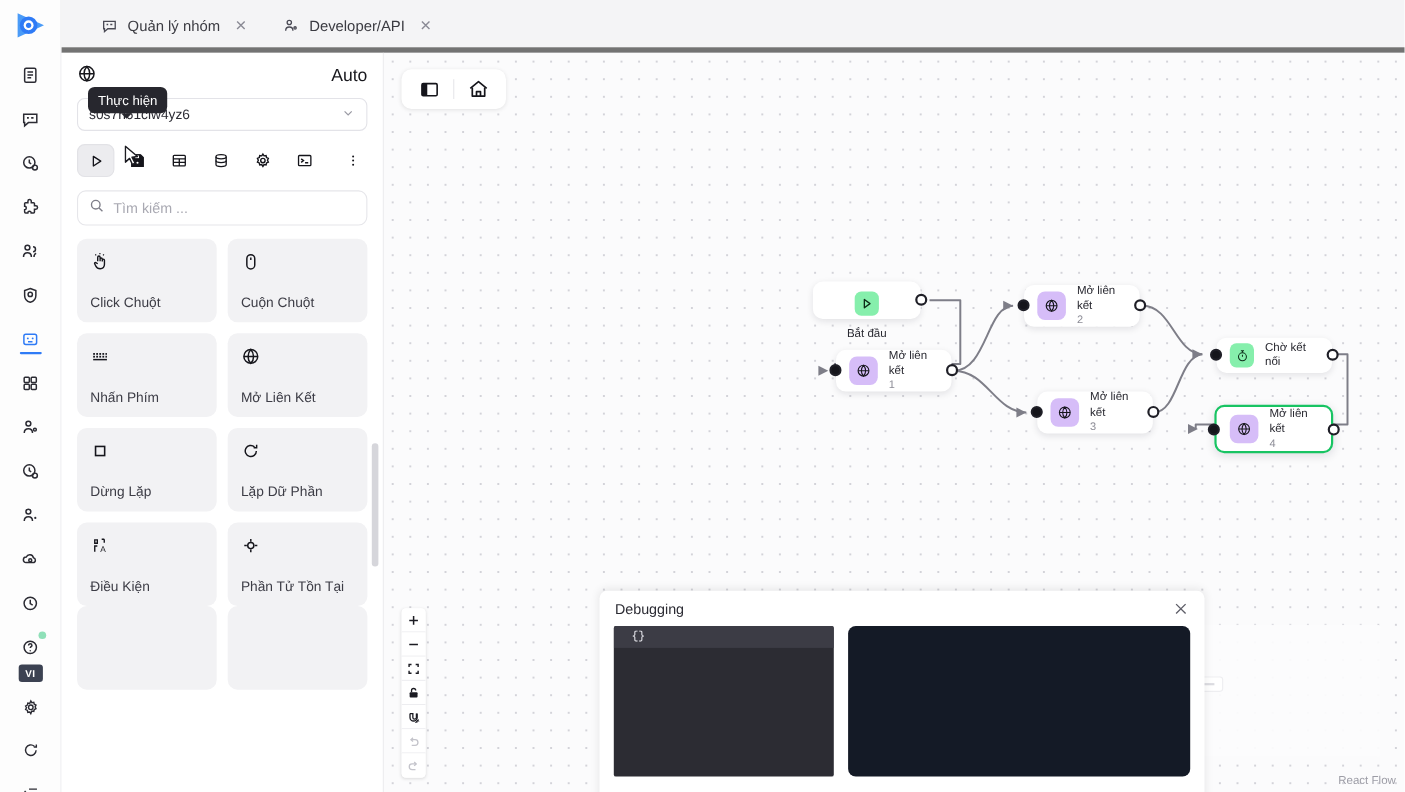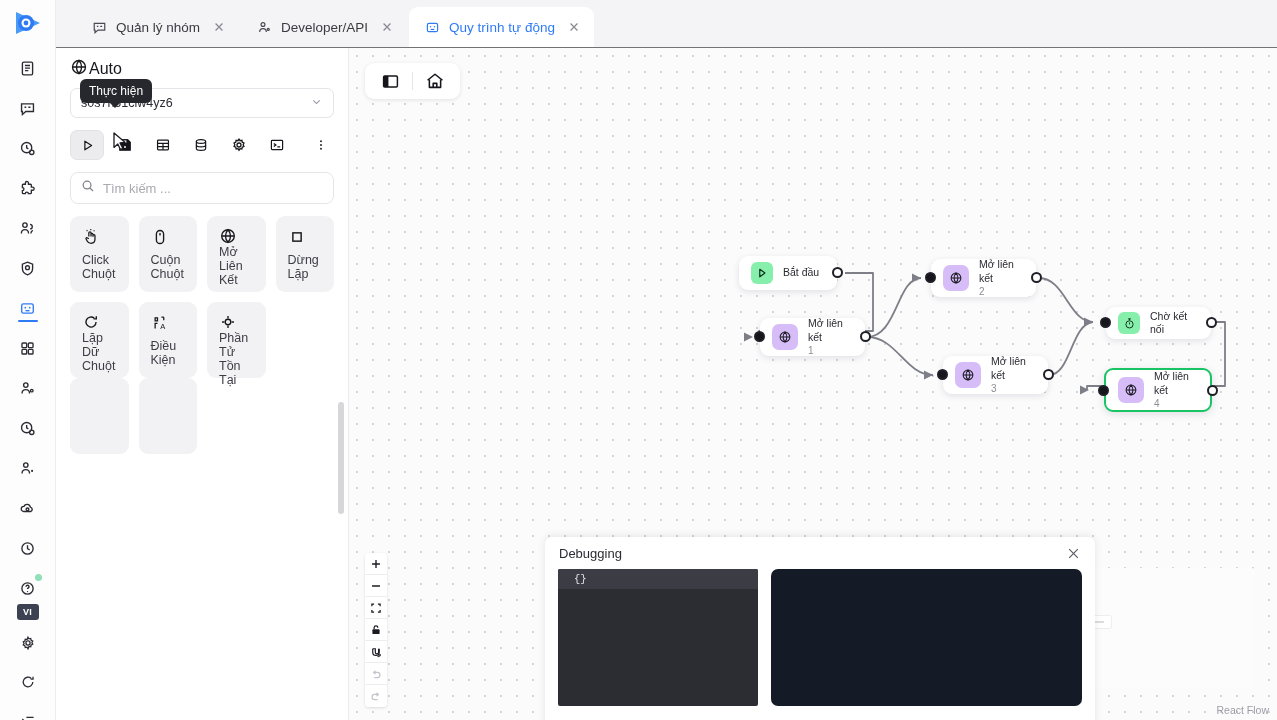--- a/index.html
+++ b/index.html
@@ -35,42 +35,42 @@
   .lang-chip {
     width:22px; height:16px; border-radius:3px; background:#3c4252; color:#fff;
     font-size:9px; font-weight:bold; display:flex; align-items:center; justify-content:center;
     letter-spacing:.3px;
   }
 
   
   .tabbar {
     position:absolute; left:56px; top:0; width:1221px; height:48px;
     background:#f4f4f6; display:flex; align-items:flex-end; padding-left:20px;
-    border-bottom: 1px solid #737373;
+    border-bottom: 5px solid #737373;
   }
   .tab {
     height: 40px; display:flex; align-items:center; gap:9px;
     padding: 0 14px 0 16px; border-radius: 9px 9px 0 0;
     font-size: 13.5px; color:#3b3b42; cursor:pointer; white-space:nowrap;
     position:relative;
   }
   .tab + .tab { margin-left: 2px; }
   .tab.active { background:#ffffff; color:#2f7bf6; }
   .tab-ico { display:flex; align-items:center; color:#4a4a55; }
   .tab.active .tab-ico { color:#2f7bf6; }
   .tab-close { color:#8a8a95; display:flex; align-items:center; margin-left:4px; cursor:pointer; }
 
   
   .panel {
     position:absolute; left:56px; top:48px; width:293px; height:672px;
     background:#ffffff; border-right:1px solid #eaeaee;
     display:flex; flex-direction:column;
   }
   .panel-head { padding: 10px 14px 0 14px; }
-  .panel-title { display:flex; align-items:center; gap:1px; font-size:16px; color:#17171c; }
+  .panel-title { display:flex; align-items:center; gap:1px; font-size:16px; color:#17171c;justify-content:space-between; }
   .select-row { padding: 8px 14px 0 14px; position:relative; }
   .select {
     height:30px; border:1px solid #e3e3e8; border-radius:7px; background:#fff;
     display:flex; align-items:center; padding: 0 10px; font-size:12.5px; color:#2b2b33;
     justify-content:space-between; cursor:pointer;
   }
   .select .chev { color:#9a9aa4; }
   .toolbar {
     margin: 10px 14px 0 14px; height:34px; display:flex; align-items:center; gap:4px;
   }
@@ -104,21 +104,21 @@
 
   .palette {
     flex:1; overflow-y:auto; padding: 12px 14px 20px 14px; position:relative;
   }
   .group-head {
     display:flex; align-items:center; gap:9px; font-size:12.5px; color:#3b3b44;
     margin-bottom:9px; cursor:pointer;
   }
   .gdot { width:9px; height:9px; border-radius:50%; }
   .group-head .chev { margin-left:auto; color:#7c7c86; }
-  .blocks { display:grid; grid-template-columns: 1fr 1fr 1fr 1fr; gap:10px; }
+  .blocks { display:grid; grid-template-columns: 1fr 1fr; gap:10px; }
   .block {
     background:#f2f2f4; border-radius:9px; height:76px; padding:11px 12px;
     display:flex; flex-direction:column; justify-content:space-between; cursor:grab;
   }
   .block-ico { color:#16161c; height:20px; display:flex; align-items:center; }
   .block-label { font-size:12.5px; color:#3d3d46; }
 
   .pscroll {
     position:absolute; right:4px; top:198px; width:6px; height:112px;
     background:#d6d6db; border-radius:3px;
@@ -378,36 +378,20 @@
     </div>
     <div class="tab">
       <span class="tab-ico">
         <svg width="15" height="15" viewBox="0 0 20 20" fill="none" stroke="currentColor" stroke-width="1.6">
           <circle cx="8" cy="6" r="2.6"></circle>
             <path d="M3.6 16c0-2.8 2-4.6 4.4-4.6s4.4 1.8 4.4 4.6"></path>
             <circle cx="15" cy="12.5" r="1.4"></circle>
         </svg>
       </span>
       <span>Developer/API</span>
-      <span class="tab-close">
-        <svg width="12" height="12" viewBox="0 0 14 14" stroke="currentColor" stroke-width="1.5">
-            <path d="M3 3l8 8M11 3l-8 8"></path>
-          </svg>
-      </span>
-    </div>
-    <div class="tab active">
-      <span class="tab-ico">
-        <svg width="15" height="15" viewBox="0 0 20 20" fill="none" stroke="currentColor" stroke-width="1.6">
-          <rect x="3.2" y="4.5" width="13.6" height="11" rx="2"></rect>
-          <circle cx="7.4" cy="9" r="1" fill="currentColor" stroke="none"></circle>
-          <circle cx="12.6" cy="9" r="1" fill="currentColor" stroke="none"></circle>
-          <path d="M7.6 12.6h4.8"></path>
-        </svg>
-      </span>
-      <span>Quy trình tự động</span>
       <span class="tab-close">
         <svg width="12" height="12" viewBox="0 0 14 14" stroke="currentColor" stroke-width="1.5">
             <path d="M3 3l8 8M11 3l-8 8"></path>
           </svg>
       </span>
     </div>
   </div>
 
   <div class="panel">
 
@@ -509,20 +493,38 @@
           <span class="block-ico">
             <svg width="18" height="18" viewBox="0 0 20 20" fill="none" stroke="#16161c" stroke-width="1.5">
               <rect x="6" y="2.8" width="8" height="14.4" rx="4"></rect>
                 <path d="M10 5.6v2.6"></path>
             </svg>
           </span>
           <span class="block-label">Cuộn Chuột</span>
         </div>
         <div class="block">
           <span class="block-ico">
+            <svg width="18" height="18" viewBox="0 0 20 20" fill="#16161c">
+              <rect x="3" y="6.6" width="1.8" height="1.8"></rect>
+                <rect x="6.1" y="6.6" width="1.8" height="1.8"></rect>
+              <rect x="9.2" y="6.6" width="1.8" height="1.8"></rect>
+                <rect x="12.3" y="6.6" width="1.8" height="1.8"></rect>
+              <rect x="15.4" y="6.6" width="1.5" height="1.8"></rect>
+              <rect x="3" y="9.4" width="1.8" height="1.8"></rect>
+                <rect x="6.1" y="9.4" width="1.8" height="1.8"></rect>
+              <rect x="9.2" y="9.4" width="1.8" height="1.8"></rect>
+                <rect x="12.3" y="9.4" width="1.8" height="1.8"></rect>
+              <rect x="15.4" y="9.4" width="1.5" height="1.8"></rect>
+              <rect x="3" y="12.5" width="13.9" height="1.5"></rect>
+            </svg>
+          </span>
+          <span class="block-label">Nhấn Phím</span>
+        </div>
+        <div class="block">
+          <span class="block-ico">
             <svg width="18" height="18" viewBox="0 0 20 20" fill="none" stroke="#16161c" stroke-width="1.5">
               <circle cx="10" cy="10" r="7"></circle>
                 <path d="M3 10h14M10 3c2 2.2 2.8 4.5 2.8 7S12 15 10 17c-2-2-2.8-4.5-2.8-7S8 5.2 10 3z"></path>
             </svg>
           </span>
           <span class="block-label">Mở Liên Kết</span>
         </div>
         <div class="block">
           <span class="block-ico">
             <svg width="18" height="18" viewBox="0 0 20 20" fill="none" stroke="#16161c" stroke-width="1.6">
@@ -532,21 +534,21 @@
           <span class="block-label">Dừng Lặp</span>
         </div>
         <div class="block">
           <span class="block-ico">
             <svg width="18" height="18" viewBox="0 0 20 20" fill="none" stroke="#16161c" stroke-width="1.5">
               <path d="M15.6 10a5.6 5.6 0 11-1.9-4.2"></path>
                 <path d="M15.9 3.6v3h-3"></path>
               <path d="M4.2 10a5.6 5.6 0 001.8 4.1" stroke-opacity="0"></path>
             </svg>
           </span>
-          <span class="block-label">Lặp Dữ Chuột</span>
+          <span class="block-label">Lặp Dữ Phần</span>
         </div>
         <div class="block">
           <span class="block-ico">
             <svg width="18" height="18" viewBox="0 0 20 20" fill="none" stroke="#16161c" stroke-width="1.4">
               <path d="M4.6 4.2h2.6v3.4H4.6z"></path>
                 <path d="M11.6 3.6h2.6M14.2 3.6v3.4"></path>
               <path d="M4.6 16.2V10.4h2.6"></path>
                 <text x="10.2" y="16.4" font-size="8.4" font-family="Liberation Sans, sans-serif" fill="#16161c" stroke="none">A</text>
             </svg>
           </span>
@@ -623,21 +625,21 @@
       </g>
       <g fill="#7e7e88">
         <path d="M572 230 l-9 -4.5 v9 z"></path>
         <path d="M584 327 l-9 -4.5 v9 z"></path>
         <path d="M744 274 l-9 -4.5 v9 z"></path>
         <path d="M404 289 l-9 -4.5 v9 z"></path>
         <path d="M740 342 l-9 -4.5 v9 z"></path>
       </g>
     </svg>
 
-    <div class="node" style="left:390px; top:208px; width:98px; height:34px;">
+    <div class="node" style="left:390px; top:208px; width:98px; height:34px;flex-direction:column;">
       <div class="node-ico green" style="width:22px;height:22px;border-radius:6px;">
         <svg width="12" height="12" viewBox="0 0 14 14" fill="none" stroke="#0d2c19" stroke-width="1.4" stroke-linejoin="round">
             <path d="M4.4 2.6l6 4.4-6 4.4z"></path>
           </svg>
       </div>
       <div class="node-text">
         <span class="node-title">Bắt đầu</span>
       </div>
       <span class="handle" style="right:-6px; top:11px;"></span>
     </div>

